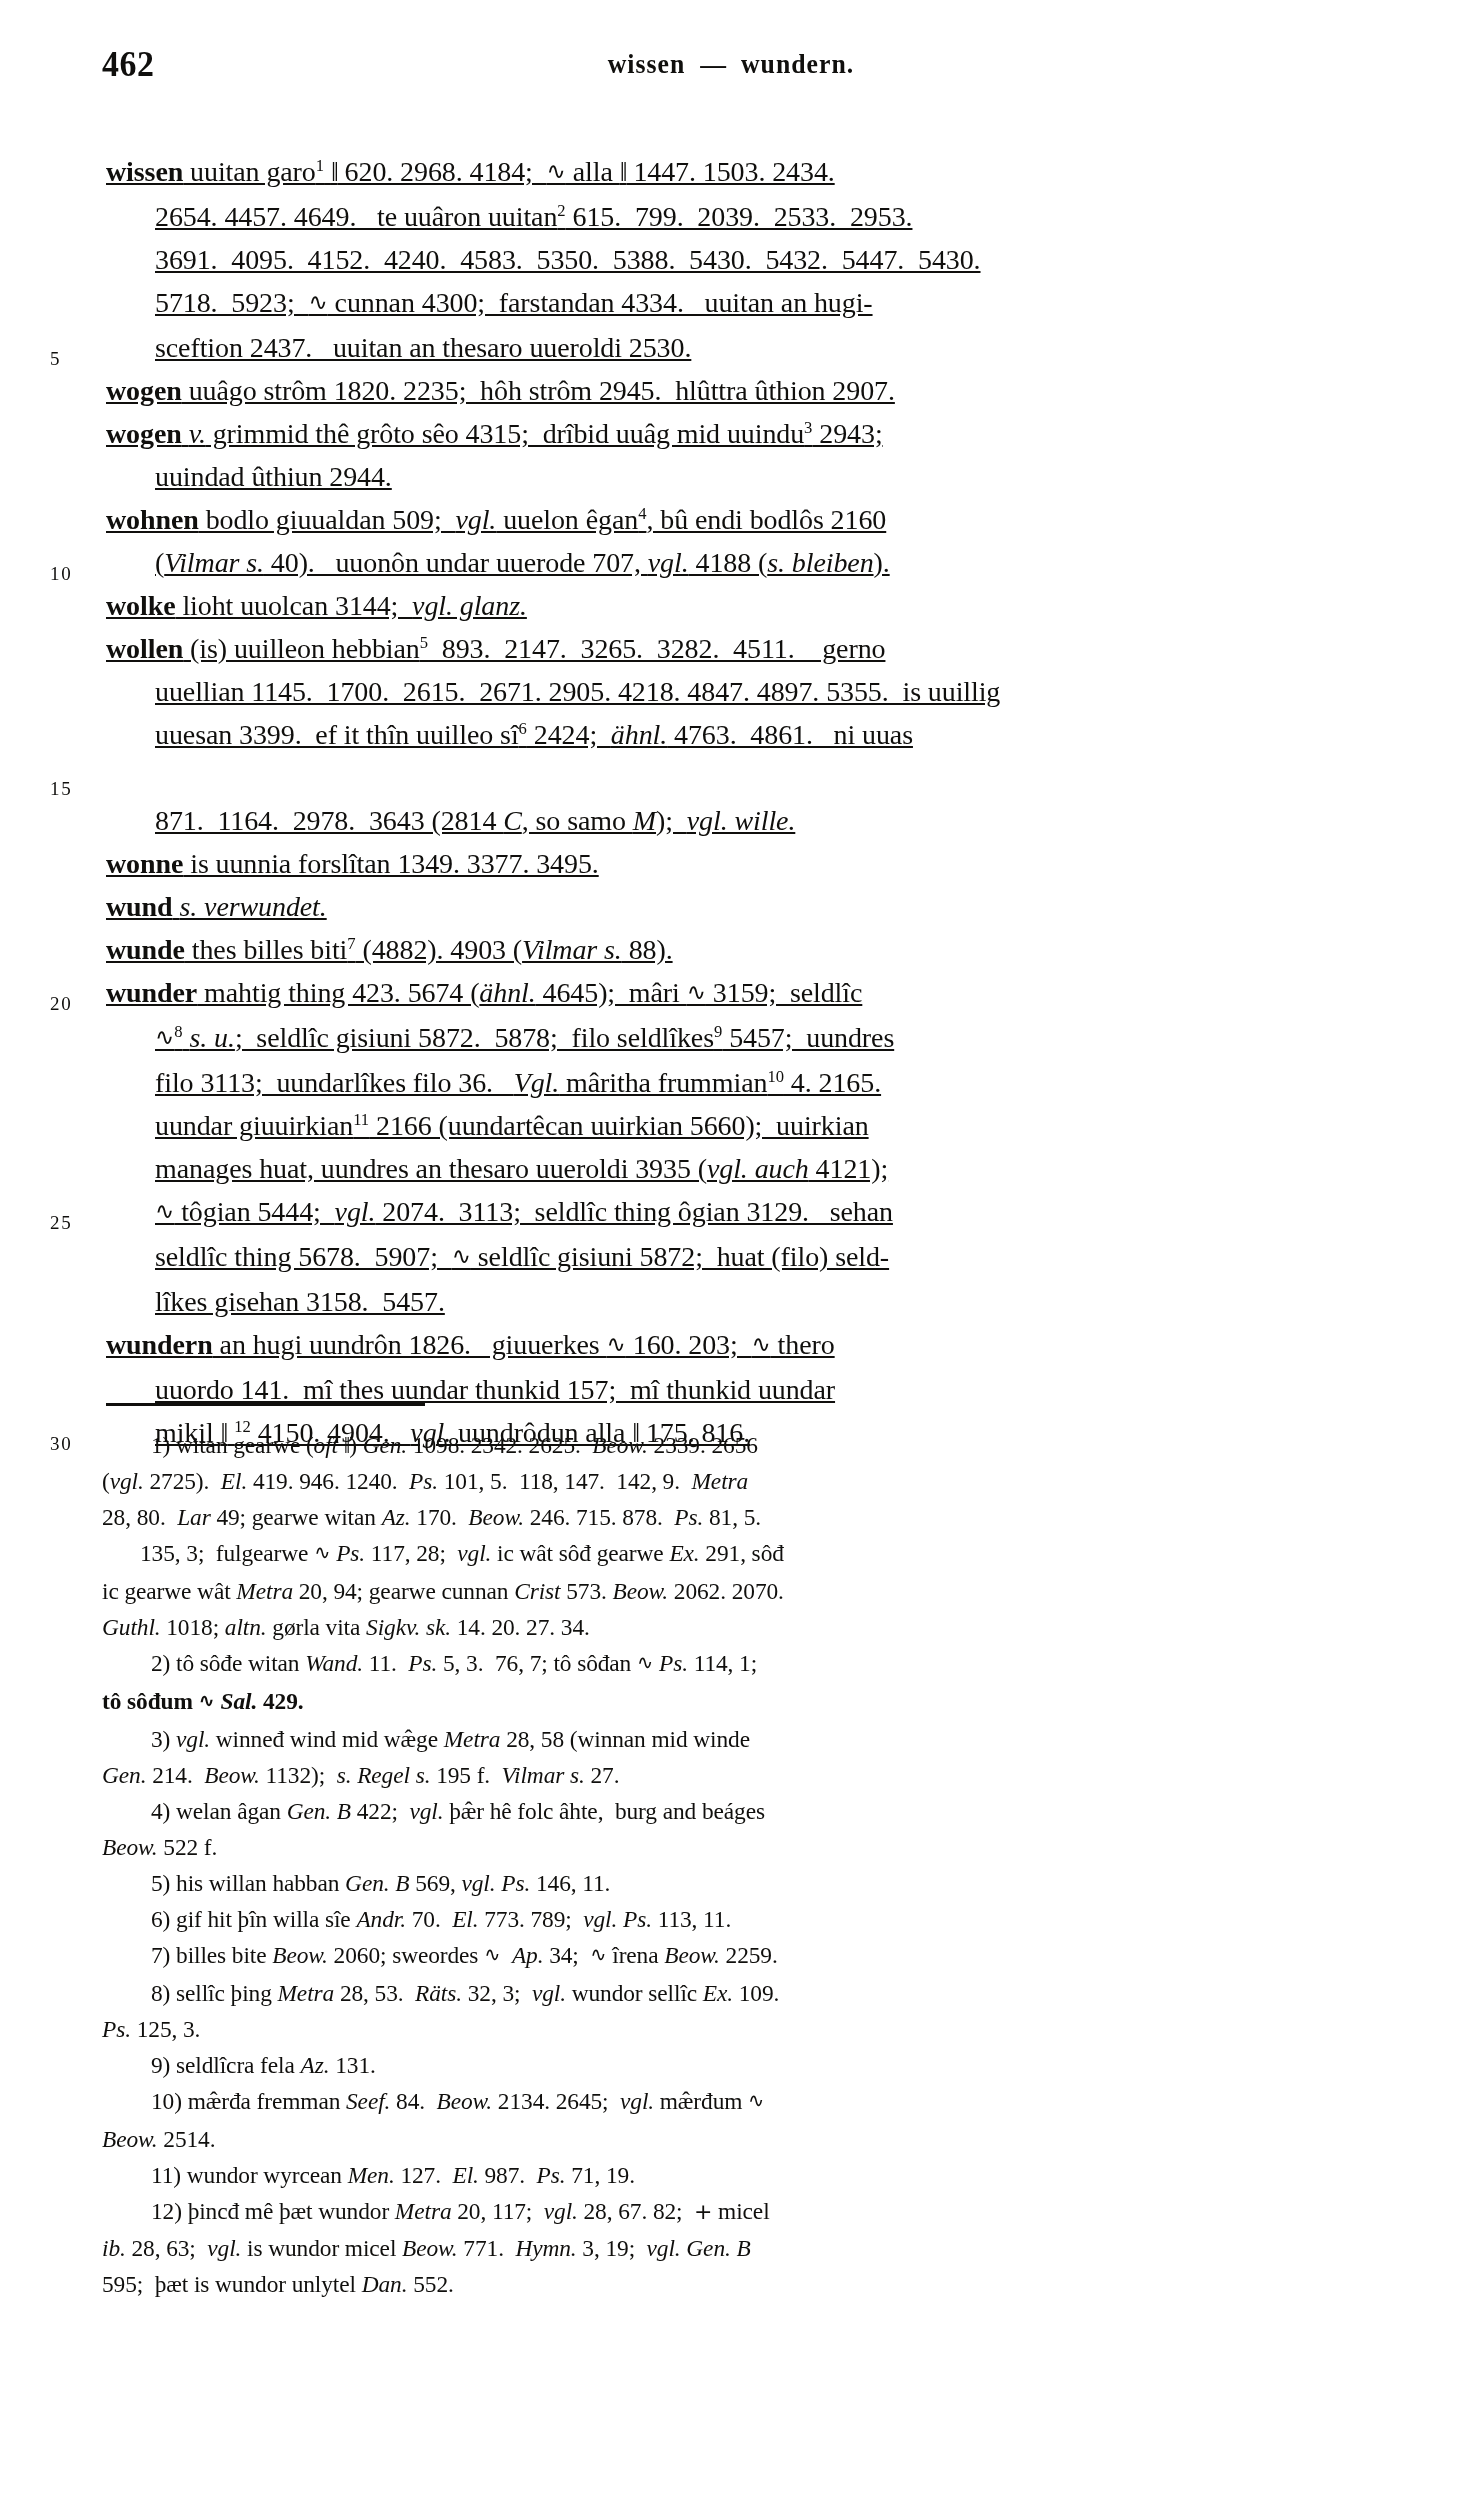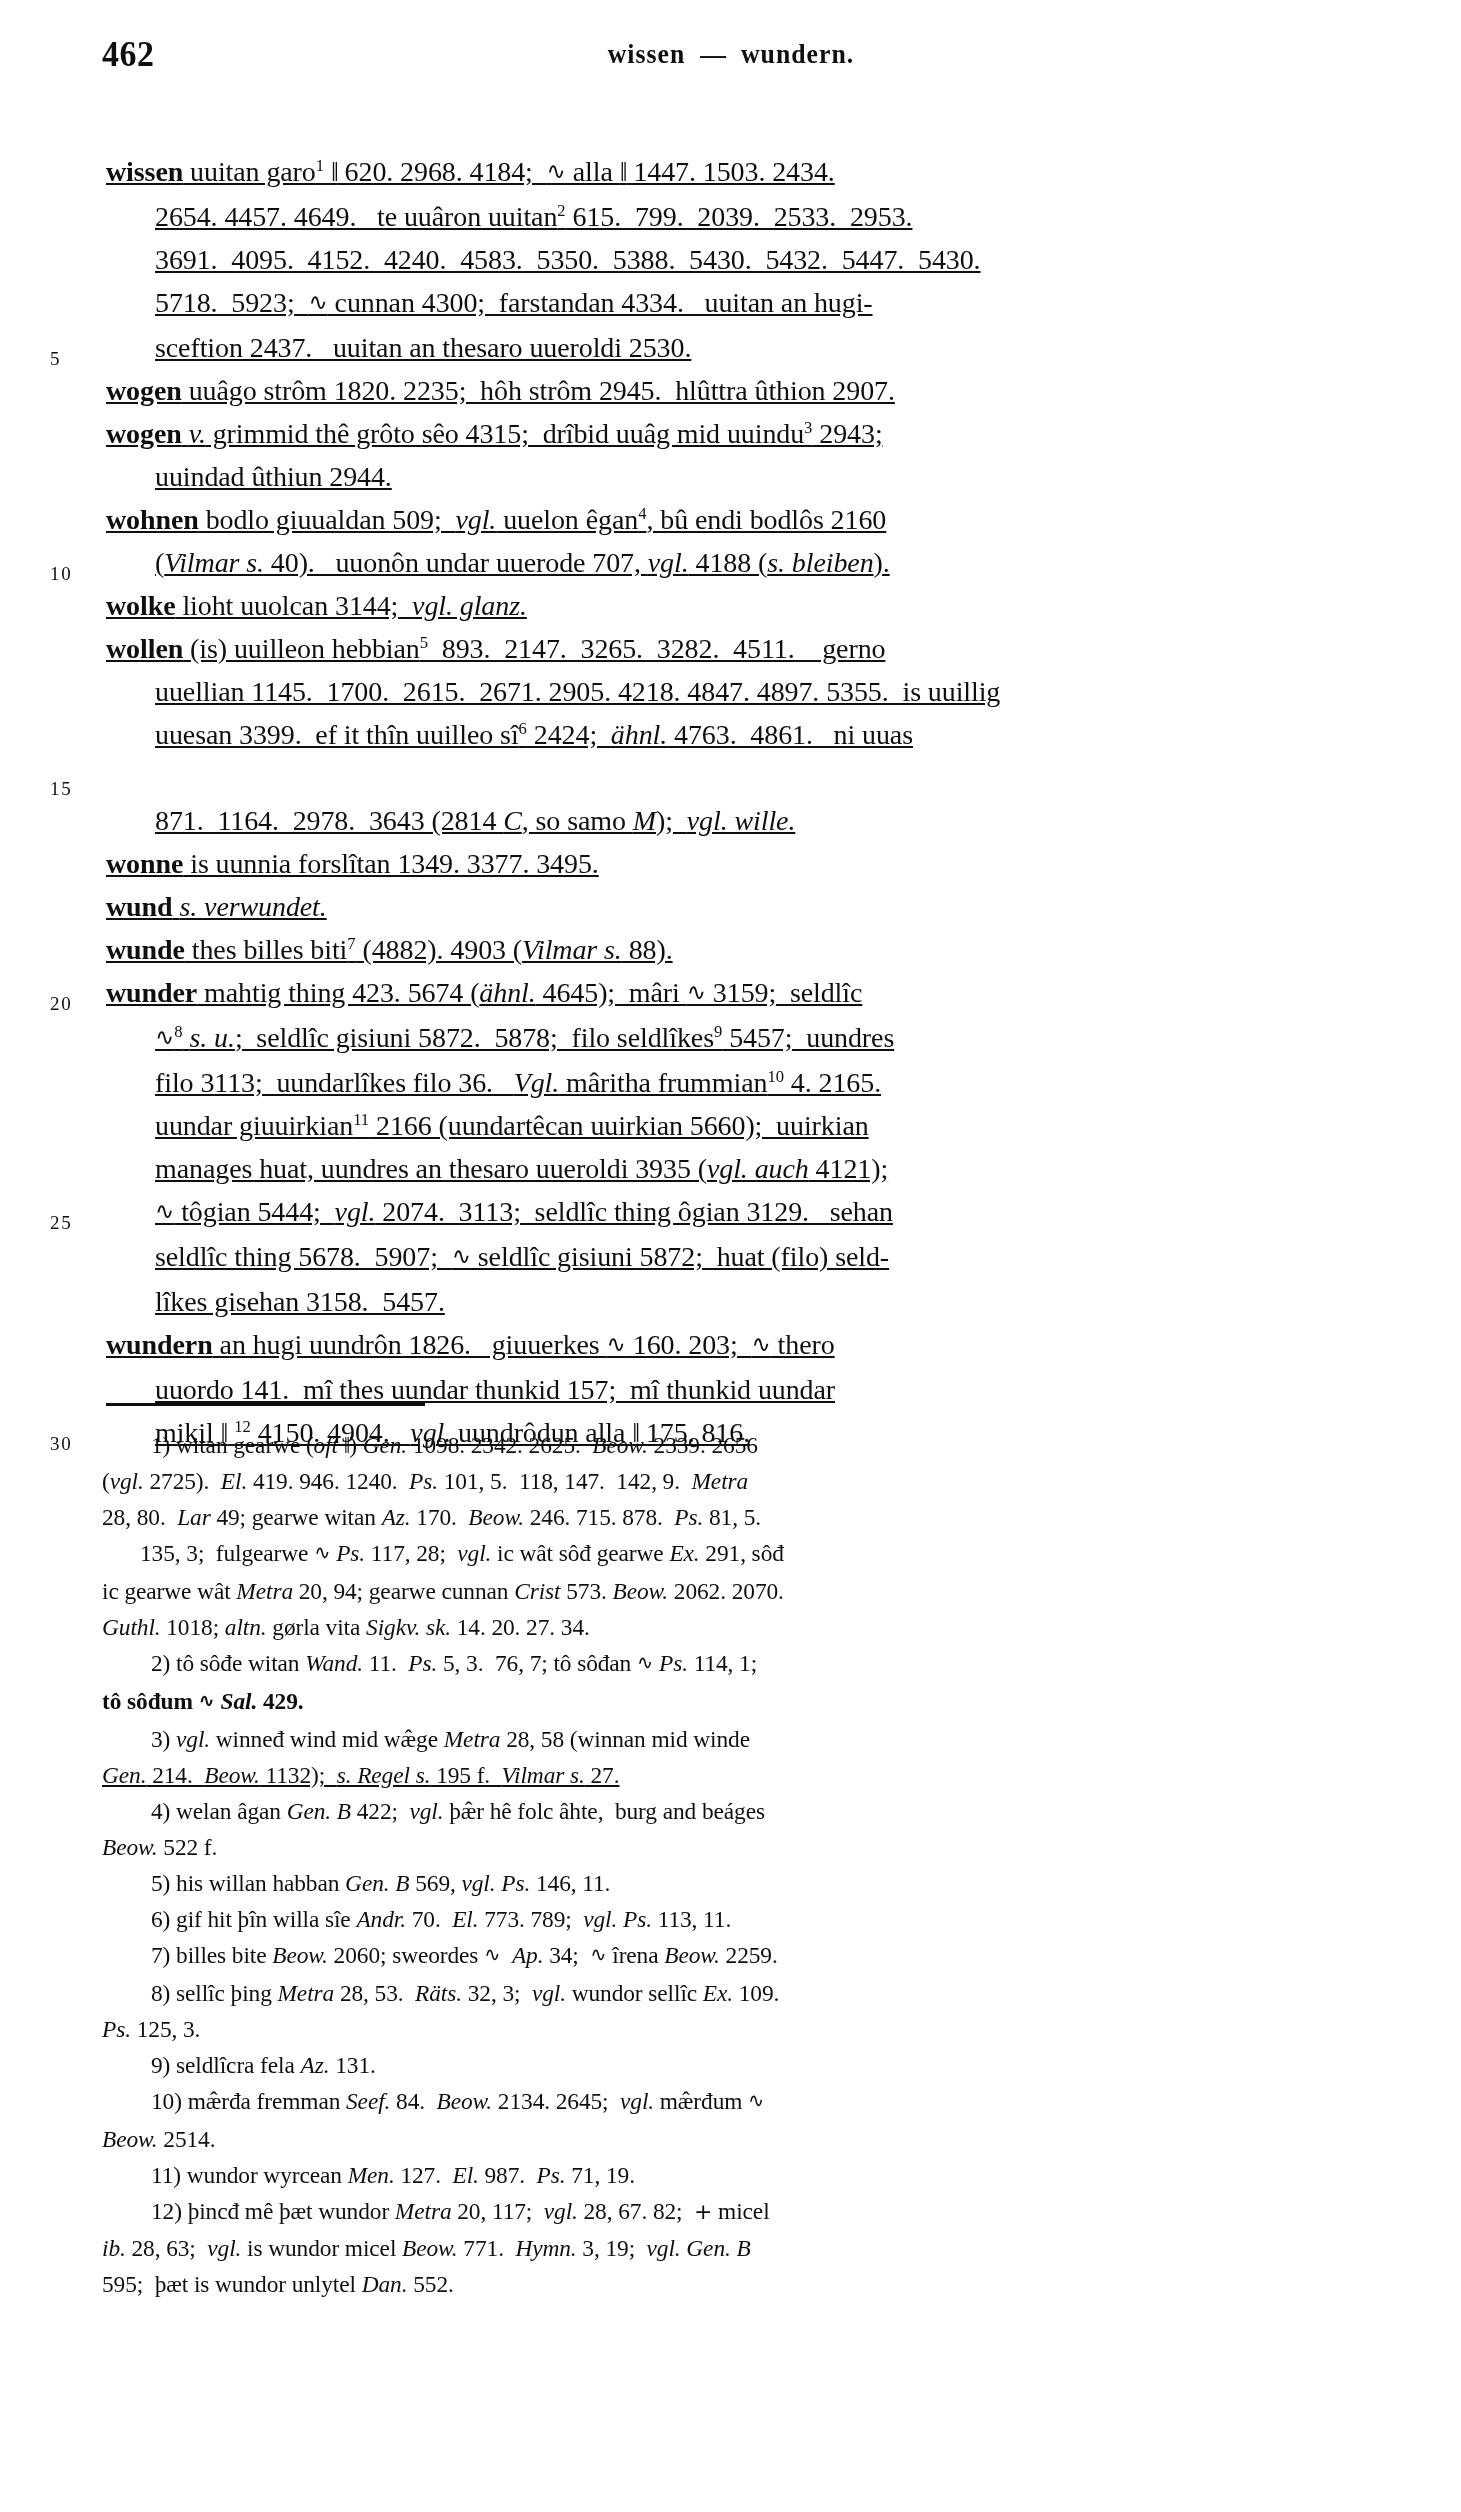--- a/index.html
+++ b/index.html
@@ -13,21 +13,21 @@
     position:relative;
     width:1462px;height:2512px;
     box-sizing:border-box;
     padding:0;
     overflow:hidden;
   }
 
   
   .head{
     position:absolute;
-    left:0;top:33px;width:1345px;
+    left:0;top:43px;width:1345px;
     height:40px;
   }
   .folio{
     position:absolute;left:102px;top:0;
     font-size:36px;font-weight:bold;letter-spacing:0.6px;
     transform:scaleX(.94);transform-origin:left center;
   }
   .runhead{
     position:absolute;left:0;top:4.6px;width:1462px;
     text-align:center;
@@ -153,21 +153,21 @@
   <div class="notes" id="notes">
       <div class="note"><span>1) witan gearwe (<i>oft</i> <span class="dbar">‖</span>) <i>Gen.</i> 1098. 2342. 2625.  <i>Beow.</i> 2339. 2656</span></div>
       <div class="note" style="text-indent: 0px;"><span>(<i>vgl.</i> 2725).  <i>El.</i> 419. 946. 1240.  <i>Ps.</i> 101, 5.  118, 147.  142, 9.  <i>Metra</i></span></div>
       <div class="note" style="text-indent: 0px;"><span>28, 80.  <i>Lar</i> 49; gearwe witan <i>Az.</i> 170.  <i>Beow.</i> 246. 715. 878.  <i>Ps.</i> 81, 5.</span></div>
       <div class="note" style="text-indent: 0px; margin-left: 38px;"><span>135, 3;  fulgearwe <span class="tilde">∿</span> <i>Ps.</i> 117, 28;  <i>vgl.</i> ic wât sôđ gearwe <i>Ex.</i> 291, sôđ</span></div>
       <div class="note" style="text-indent: 0px;"><span>ic gearwe wât <i>Metra</i> 20, 94; gearwe cunnan <i>Crist</i> 573. <i>Beow.</i> 2062. 2070.</span></div>
       <div class="note" style="text-indent: 0px;"><span><i>Guthl.</i> 1018; <i>altn.</i> gørla vita <i>Sigkv. sk.</i> 14. 20. 27. 34.</span></div>
       <div class="note"><span>2) tô sôđe witan <i>Wand.</i> 11.  <i>Ps.</i> 5, 3.  76, 7; tô sôđan <span class="tilde">∿</span> <i>Ps.</i> 114, 1;</span></div>
       <div class="note" style="text-indent: 0px; font-weight: bold;"><span>tô sôđum <span class="tilde">∿</span> <i>Sal.</i> 429.</span></div>
       <div class="note"><span>3) <i>vgl.</i> winneđ wind mid wæ̂ge <i>Metra</i> 28, 58 (winnan mid winde</span></div>
-      <div class="note" style="text-indent: 0px; text-decoration: underline;"><span><i>Gen.</i> 214.  <i>Beow.</i> 1132);  <i>s. Regel s.</i> 195 f.  <i>Vilmar s.</i> 27.</span></div>
+      <div class="note" style="text-indent: 0px;"><span><i>Gen.</i> 214.  <i>Beow.</i> 1132);  <i>s. Regel s.</i> 195 f.  <i>Vilmar s.</i> 27.</span></div>
       <div class="note"><span>4) welan âgan <i>Gen. B</i> 422;  <i>vgl.</i> þæ̂r hê folc âhte,  burg and beáges</span></div>
       <div class="note" style="text-indent: 0px;"><span><i>Beow.</i> 522 f.</span></div>
       <div class="note"><span>5) his willan habban <i>Gen. B</i> 569, <i>vgl. Ps.</i> 146, 11.</span></div>
       <div class="note"><span>6) gif hit þîn willa sîe <i>Andr.</i> 70.  <i>El.</i> 773. 789;  <i>vgl. Ps.</i> 113, 11.</span></div>
       <div class="note"><span>7) billes bite <i>Beow.</i> 2060; sweordes <span class="tilde">∿</span>  <i>Ap.</i> 34;  <span class="tilde">∿</span> îrena <i>Beow.</i> 2259.</span></div>
       <div class="note"><span>8) sellîc þing <i>Metra</i> 28, 53.  <i>Räts.</i> 32, 3;  <i>vgl.</i> wundor sellîc <i>Ex.</i> 109.</span></div>
       <div class="note" style="text-indent: 0px;"><span><i>Ps.</i> 125, 3.</span></div>
       <div class="note"><span>9) seldlîcra fela <i>Az.</i> 131.</span></div>
       <div class="note"><span>10) mæ̂rđa fremman <i>Seef.</i> 84.  <i>Beow.</i> 2134. 2645;  <i>vgl.</i> mæ̂rđum <span class="tilde">∿</span></span></div>
       <div class="note" style="text-indent: 0px;"><span><i>Beow.</i> 2514.</span></div>

